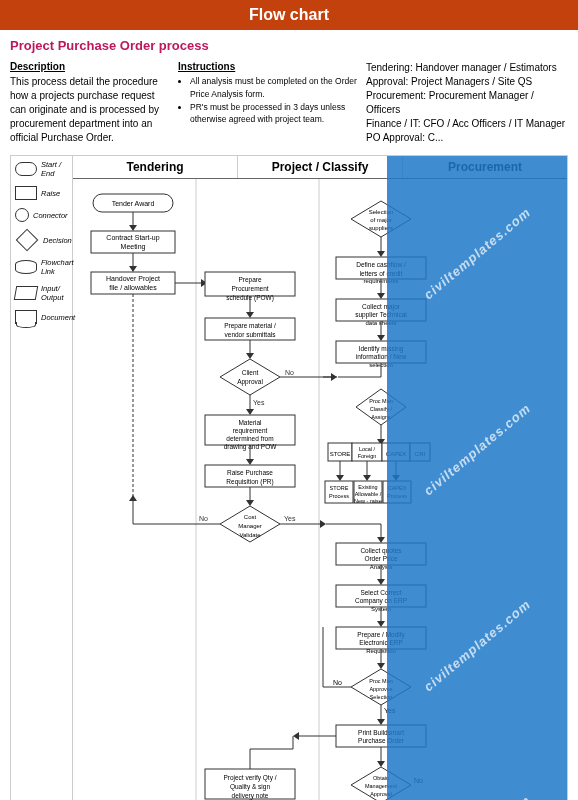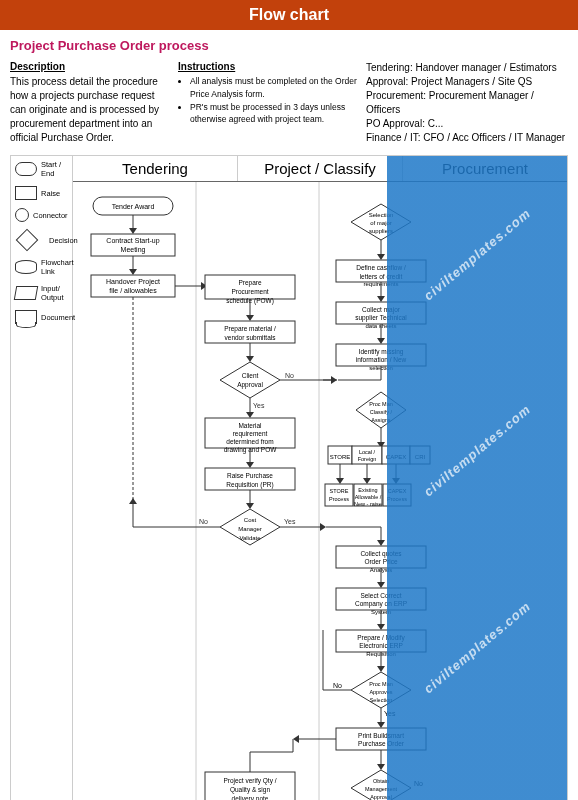--- a/index.html
+++ b/index.html
@@ -81,20 +81,21 @@
       border-right: 1px solid #ccc;
       padding: 4px;
       flex-shrink: 0;
     }
 
     .legend-item {
       display: flex;
       align-items: center;
       gap: 4px;
       margin-bottom: 8px;
+      font-style: italic;
     }
 
     .legend-shape {
       flex-shrink: 0;
     }
 
     .legend-label {
       font-size: 7.5px;
     }
 
@@ -163,22 +164,22 @@
 
     
     .col-headers {
       display: flex;
       border-bottom: 1px solid #666;
     }
 
     .col-header {
       flex: 1;
       text-align: center;
-      font-weight: normal;
-      font-size: 15px;
+      font-weight: bold;
+      font-size: 12px;
       padding: 4px 2px;
       border-right: 1px solid #ccc;
     }
 
     .col-header:last-child {
       border-right: none;
     }
 
     
     .watermark-overlay {
@@ -229,43 +230,43 @@
       <div class="info-col-title">Instructions</div>
       <ul>
         <li>All analysis must be completed on the Order Price Analysis form.</li>
         <li>PR's must be processed in 3 days unless otherwise agreed with project team.</li>
       </ul>
     </div>
     <div class="info-col">
       <p><span class="bold">Tendering:</span> <span>Handover manager / Estimators</span></p>
       <p><span class="bold">Approval:</span> <span>Project Managers / Site QS</span></p>
       <p><span class="bold">Procurement:</span> <span>Procurement Manager / Officers</span></p>
+      <p><span class="bold">Finance / IT:</span> <span>CFO / Acc Officers / IT Manager</span></p>
       <p><span class="bold">PO Approval:</span> <span>C...</span></p>
-      <p><span class="bold">Finance / IT:</span> <span>CFO / Acc Officers / IT Manager</span></p>
     </div>
   </div>
 
   <div class="flowchart-container" style="position: relative;">
 
     <div class="legend">
       <div class="legend-item">
         <div class="shape-start legend-shape"></div>
         <span class="legend-label">Start / End</span>
       </div>
       <div class="legend-item">
         <div class="shape-step legend-shape"></div>
         <span class="legend-label">Raise</span>
       </div>
       <div class="legend-item">
         <div class="shape-connector legend-shape"></div>
         <span class="legend-label">Connector</span>
       </div>
       <div class="legend-item">
         <div class="shape-decision legend-shape"></div>
-        <span class="legend-label" style="margin-left:6px;">Decision</span>
+        <span class="legend-label" style="margin-left:0;">Decision</span>
       </div>
       <div class="legend-item">
         <div class="shape-flowlink legend-shape"></div>
         <span class="legend-label">Flowchart Link</span>
       </div>
       <div class="legend-item">
         <div class="shape-inputoutput legend-shape"></div>
         <span class="legend-label">Input/ Output</span>
       </div>
       <div class="legend-item">

